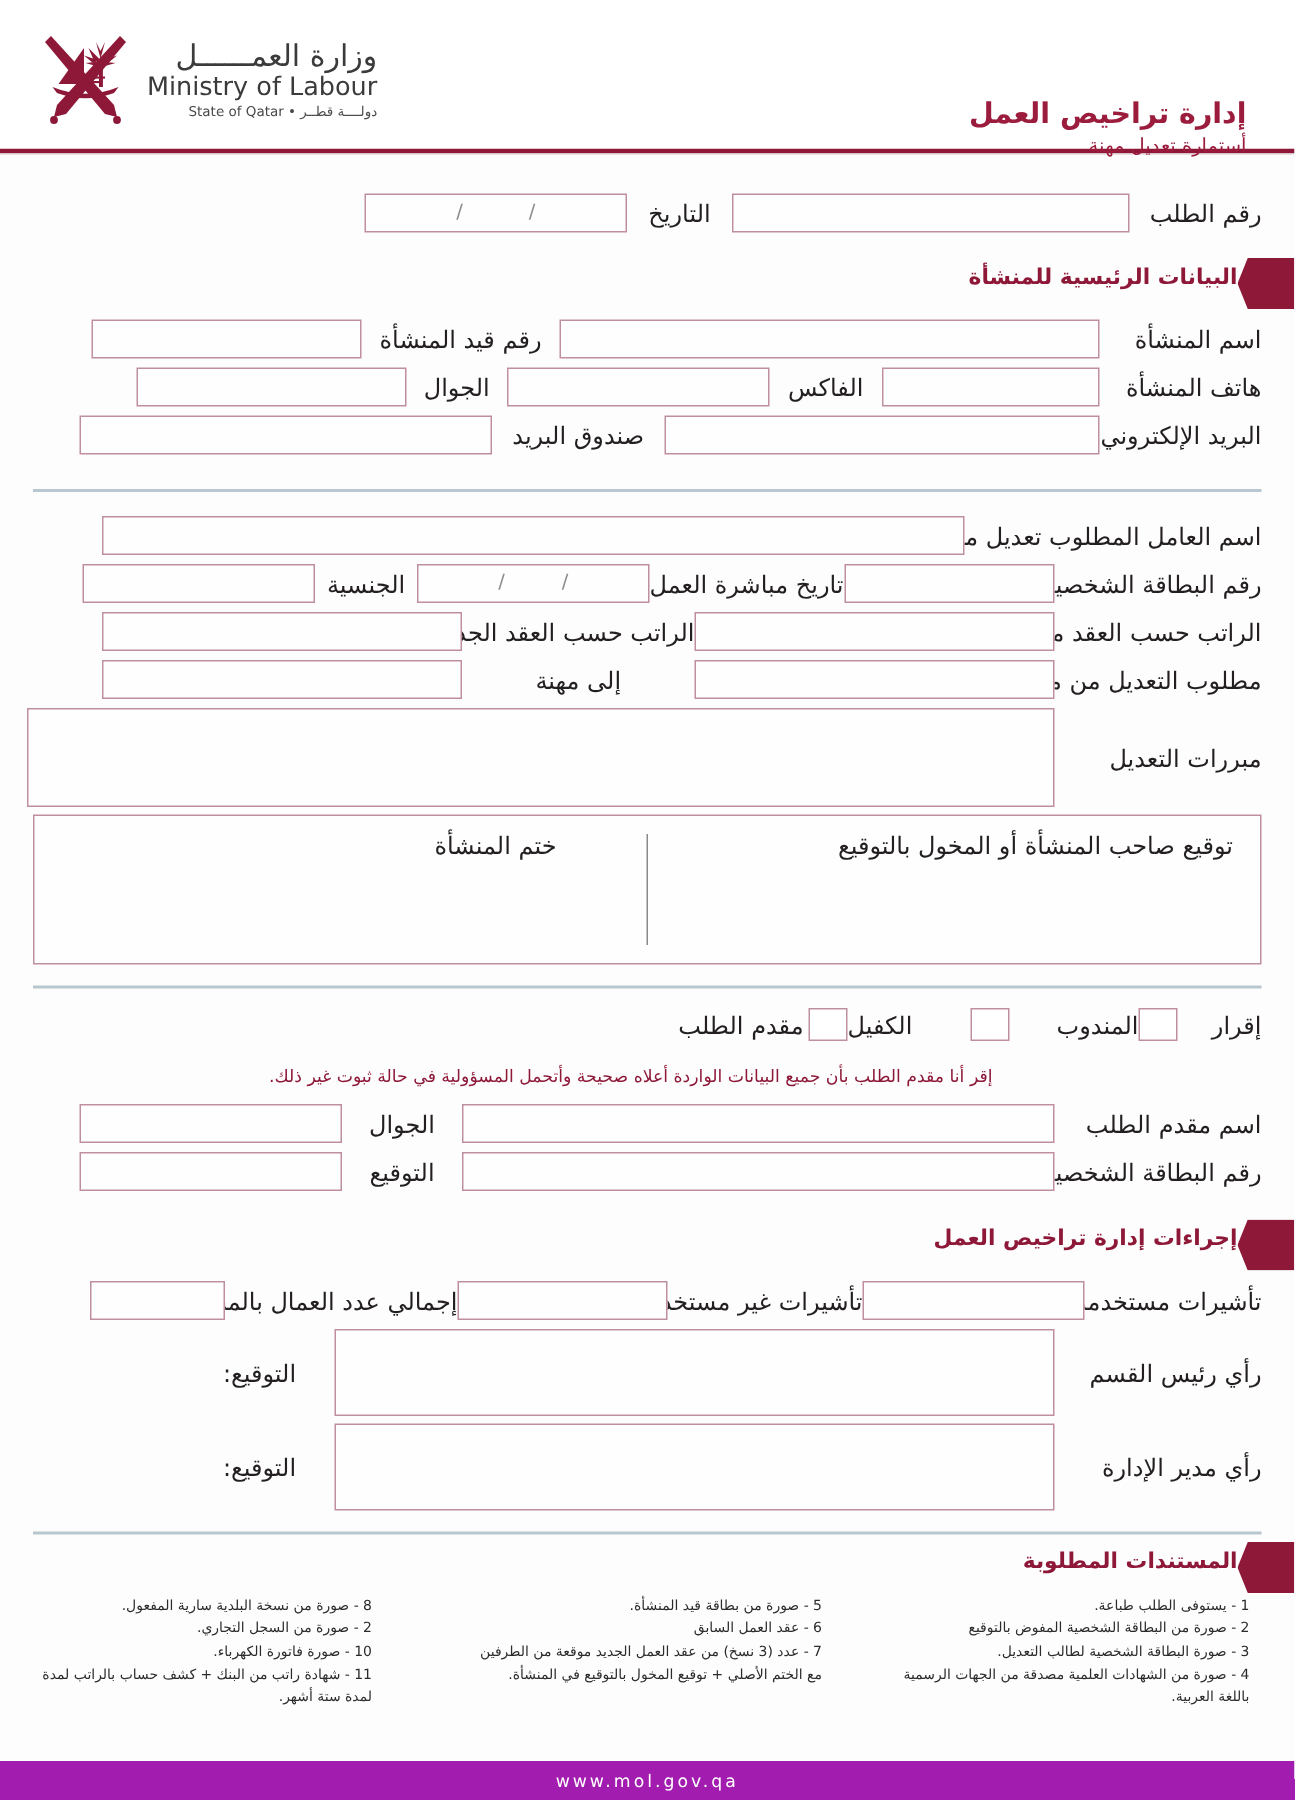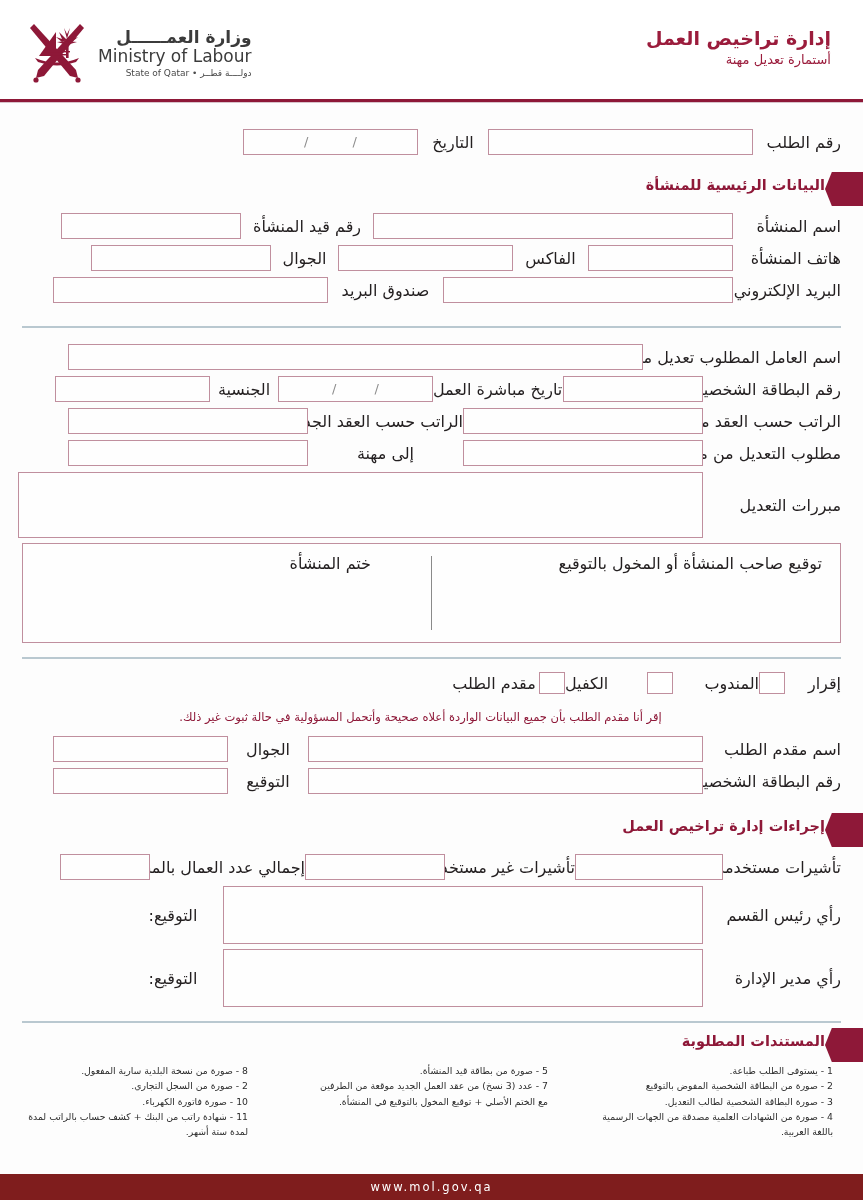--- a/index.html
+++ b/index.html
@@ -14,31 +14,32 @@
   .page{position:relative;width:863px;height:1200px;background:#fdfdfd;}
 
   
   .header{position:relative;height:99px;background:#ffffff;}
   .brand-title{
     position:absolute;right:32px;top:28px;text-align:right;line-height:1.15;
   }
   .brand-title .t1{
     font-size:19px;font-weight:bold;color:#9b1c3c;letter-spacing:0;
     white-space:nowrap;
+    margin-top:38px;
   }
   .brand-title .t2{
     font-size:13px;color:#9b1c3c;margin-top:3px;white-space:nowrap;
   }
   .ministry{
     position:absolute;left:26px;top:18px;display:flex;flex-direction:row-reverse;
     align-items:center;gap:10px;
   }
   .ministry-text{text-align:right;line-height:1.12;}
   .ministry-text .ar{
-    font-size:17px;color:#3b3b3b;font-weight:700;white-space:nowrap;letter-spacing:1px;
+    font-size:20px;color:#3b3b3b;font-weight:400;white-space:nowrap;letter-spacing:1px;
   }
   .ministry-text .en{
     font-size:17px;color:#3b3b3b;white-space:nowrap;direction:ltr;
   }
   .ministry-text .sub{
     font-size:9px;color:#4a4a4a;white-space:nowrap;margin-top:2px;
   }
   .emblem{width:62px;height:70px;flex:0 0 auto;}
 
   .topline{height:3px;background:#8e1838;width:100%;}
@@ -79,21 +80,21 @@
 
   .sep-vert{width:1px;background:#8a8a8a;}
 
   
   .cb{
     width:26px;height:22px;border:1px solid #c08f9e;background:#fff;box-sizing:border-box;
   }
 
   
   .footer{
-    position:absolute;left:0;bottom:0;width:863px;height:26px;background:#7f1d1d;
+    position:absolute;left:0;bottom:0;width:863px;height:26px;background:#a21caf;
     display:flex;align-items:center;justify-content:center;
   }
   .footer .url{
     color:#ffffff;font-size:11.5px;letter-spacing:2px;direction:ltr;
     font-family:"DejaVu Sans","Liberation Sans",sans-serif;
   }
 
   
   .docs{font-size:9.3px;line-height:1.65;color:#2b2b2b;text-align:right;}
   .docs div{white-space:nowrap;}
@@ -305,20 +306,21 @@
   <div style="display:flex;flex-direction:row;margin:4px 30px 0 26px;gap:10px;">
     <div class="docs" style="flex:0 0 275px;">
       <div>1 - يستوفى الطلب طباعة.</div>
       <div>2 - صورة من البطاقة الشخصية المفوض بالتوقيع</div>
       <div>3 - صورة البطاقة الشخصية لطالب التعديل.</div>
       <div>4 - صورة من الشهادات العلمية مصدقة من الجهات الرسمية</div>
       <div>باللغة العربية.</div>
     </div>
     <div class="docs" style="flex:0 0 290px;">
       <div>5 - صورة من بطاقة قيد المنشأة.</div>
+      <div>6 - عقد العمل السابق</div>
       <div>7 - عدد (3 نسخ) من عقد العمل الجديد موقعة من الطرفين</div>
       <div>مع الختم الأصلي + توقيع المخول بالتوقيع في المنشأة.</div>
     </div>
     <div class="docs" style="flex:1;">
       <div>8 - صورة من نسخة البلدية سارية المفعول.</div>
       <div>2 - صورة من السجل التجاري.</div>
       <div>10 - صورة فاتورة الكهرباء.</div>
       <div>11 - شهادة راتب من البنك + كشف حساب بالراتب لمدة</div>
       <div>لمدة ستة أشهر.</div>
     </div>

